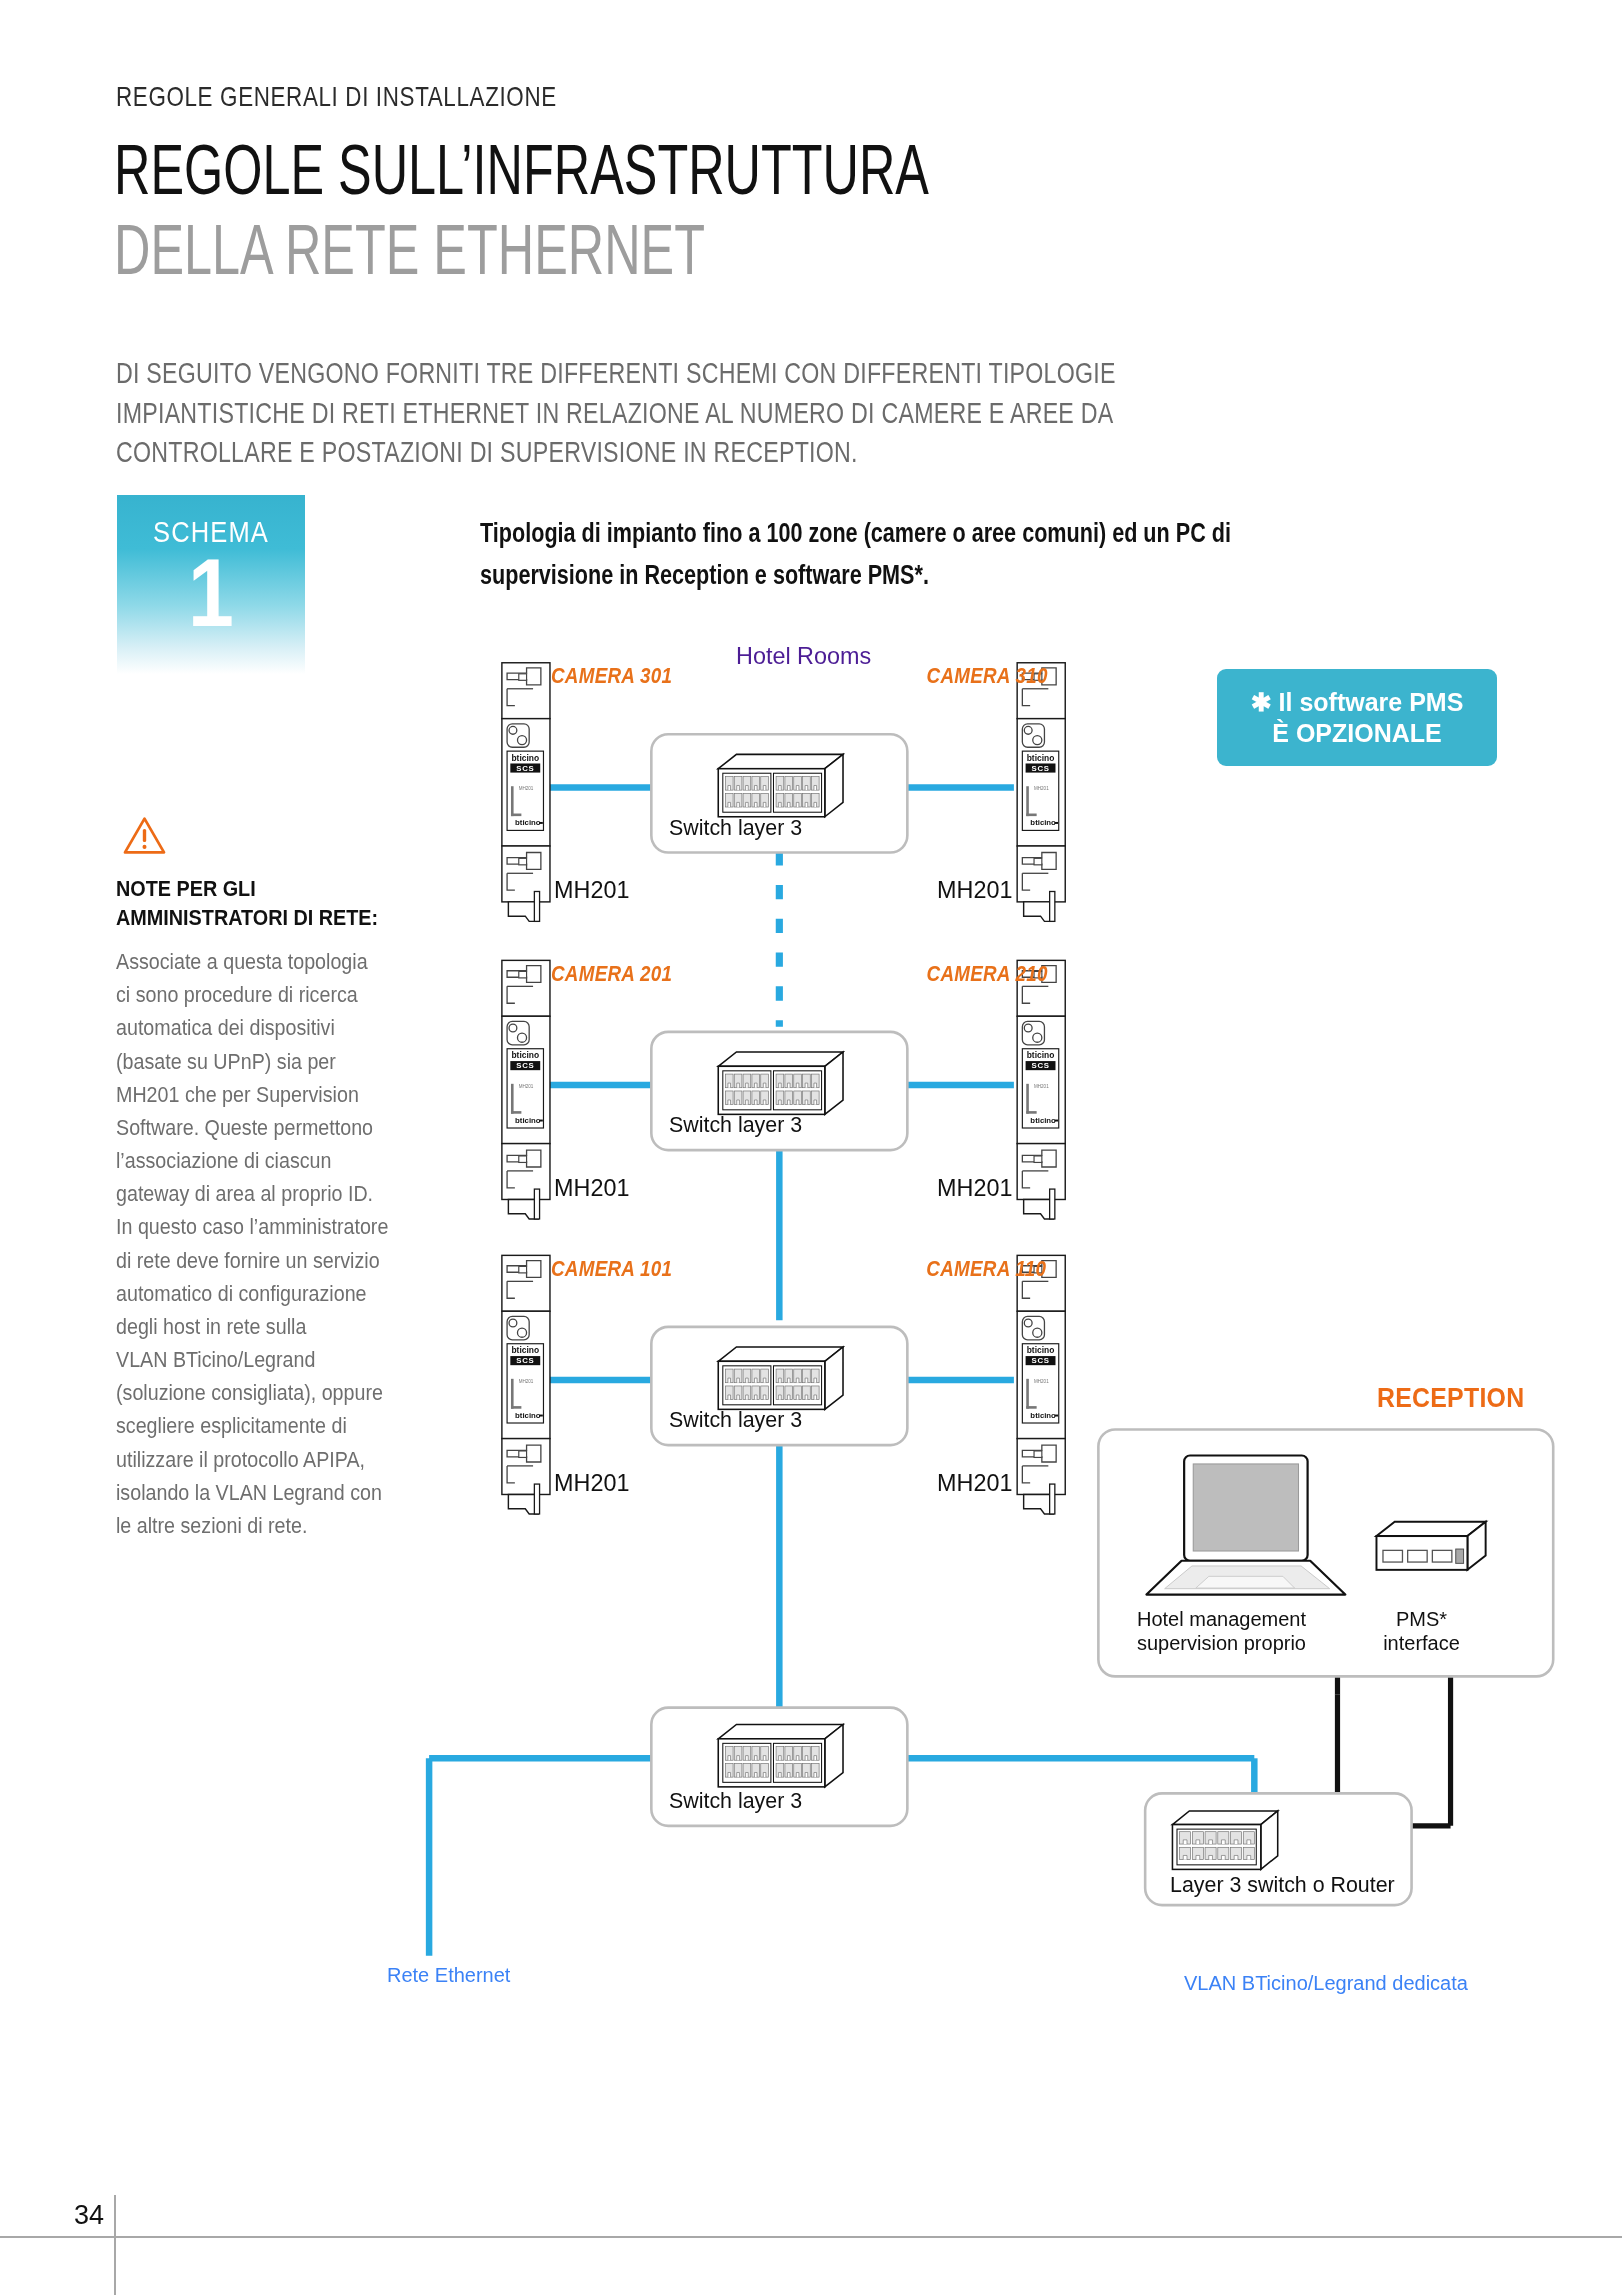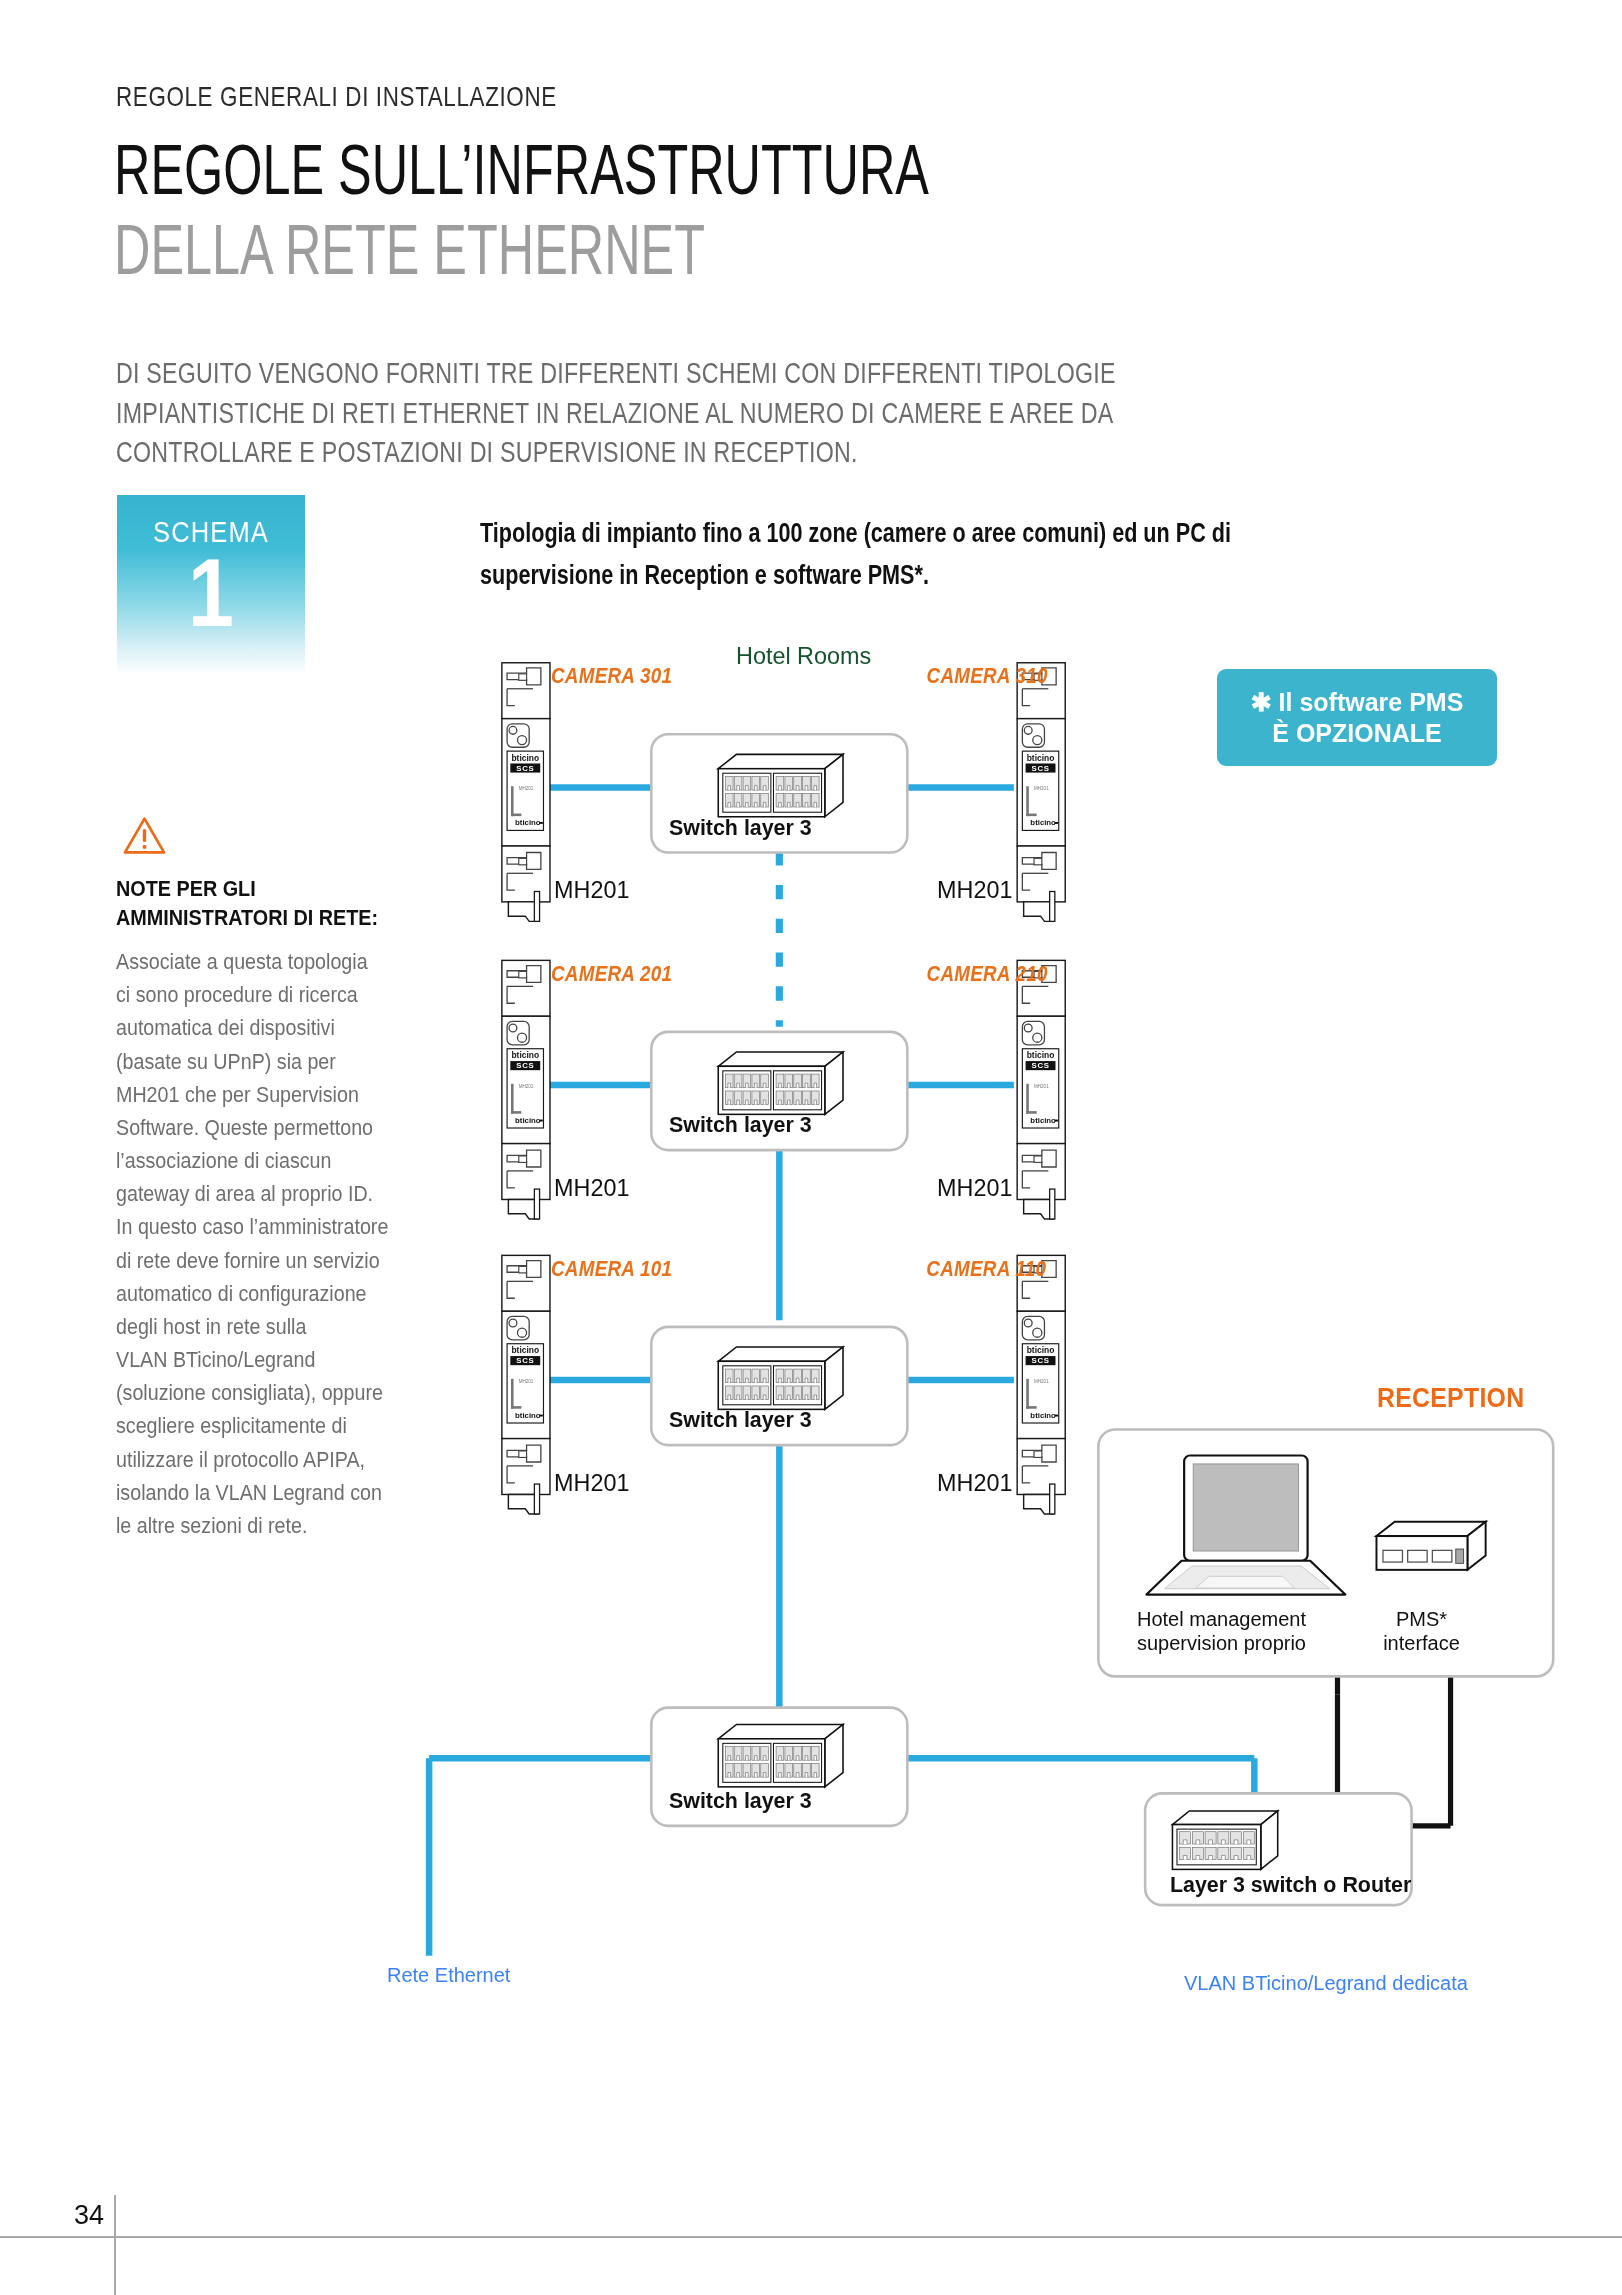--- a/index.html
+++ b/index.html
@@ -89,22 +89,22 @@
   #diagram { position:absolute; left:0; top:0; width:1623px; height:2295px; pointer-events:none; }
 
   
   .dlabel { position:absolute; white-space:nowrap; }
   .cam {
     font-size:21.4px; font-style:italic; font-weight:700; color:#e8711a;
     letter-spacing:0.3px; transform:scaleX(.88); transform-origin:left top;
   }
   .cam.r { transform-origin:right top; }
   .mh { font-size:23.4px; color:#111; }
-  .swlbl { font-size:21.4px; color:#111;font-weight:bold; }
-  .hrooms { font-size:23.4px; color:#14532d; }
+  .swlbl { font-size:21.4px; color:#111; }
+  .hrooms { font-size:23.4px; color:#4c1d95; }
   .reception {
     font-size:27px; font-weight:700; color:#ed6b16; letter-spacing:0.3px;
     transform:scaleX(.92); transform-origin:left top;
   }
   .cap { font-size:20px; color:#111; text-align:center; line-height:1.2; }
   .foot { font-size:20px; color:#3b82f6; }
 
   
   .foot-rule-h { position:absolute; left:0; top:2236px; width:1623px; height:1.9px; background:#a8a8a8; }
   .foot-rule-v { position:absolute; left:114px; top:2195px; width:1.9px; height:100px; background:#a8a8a8; }

